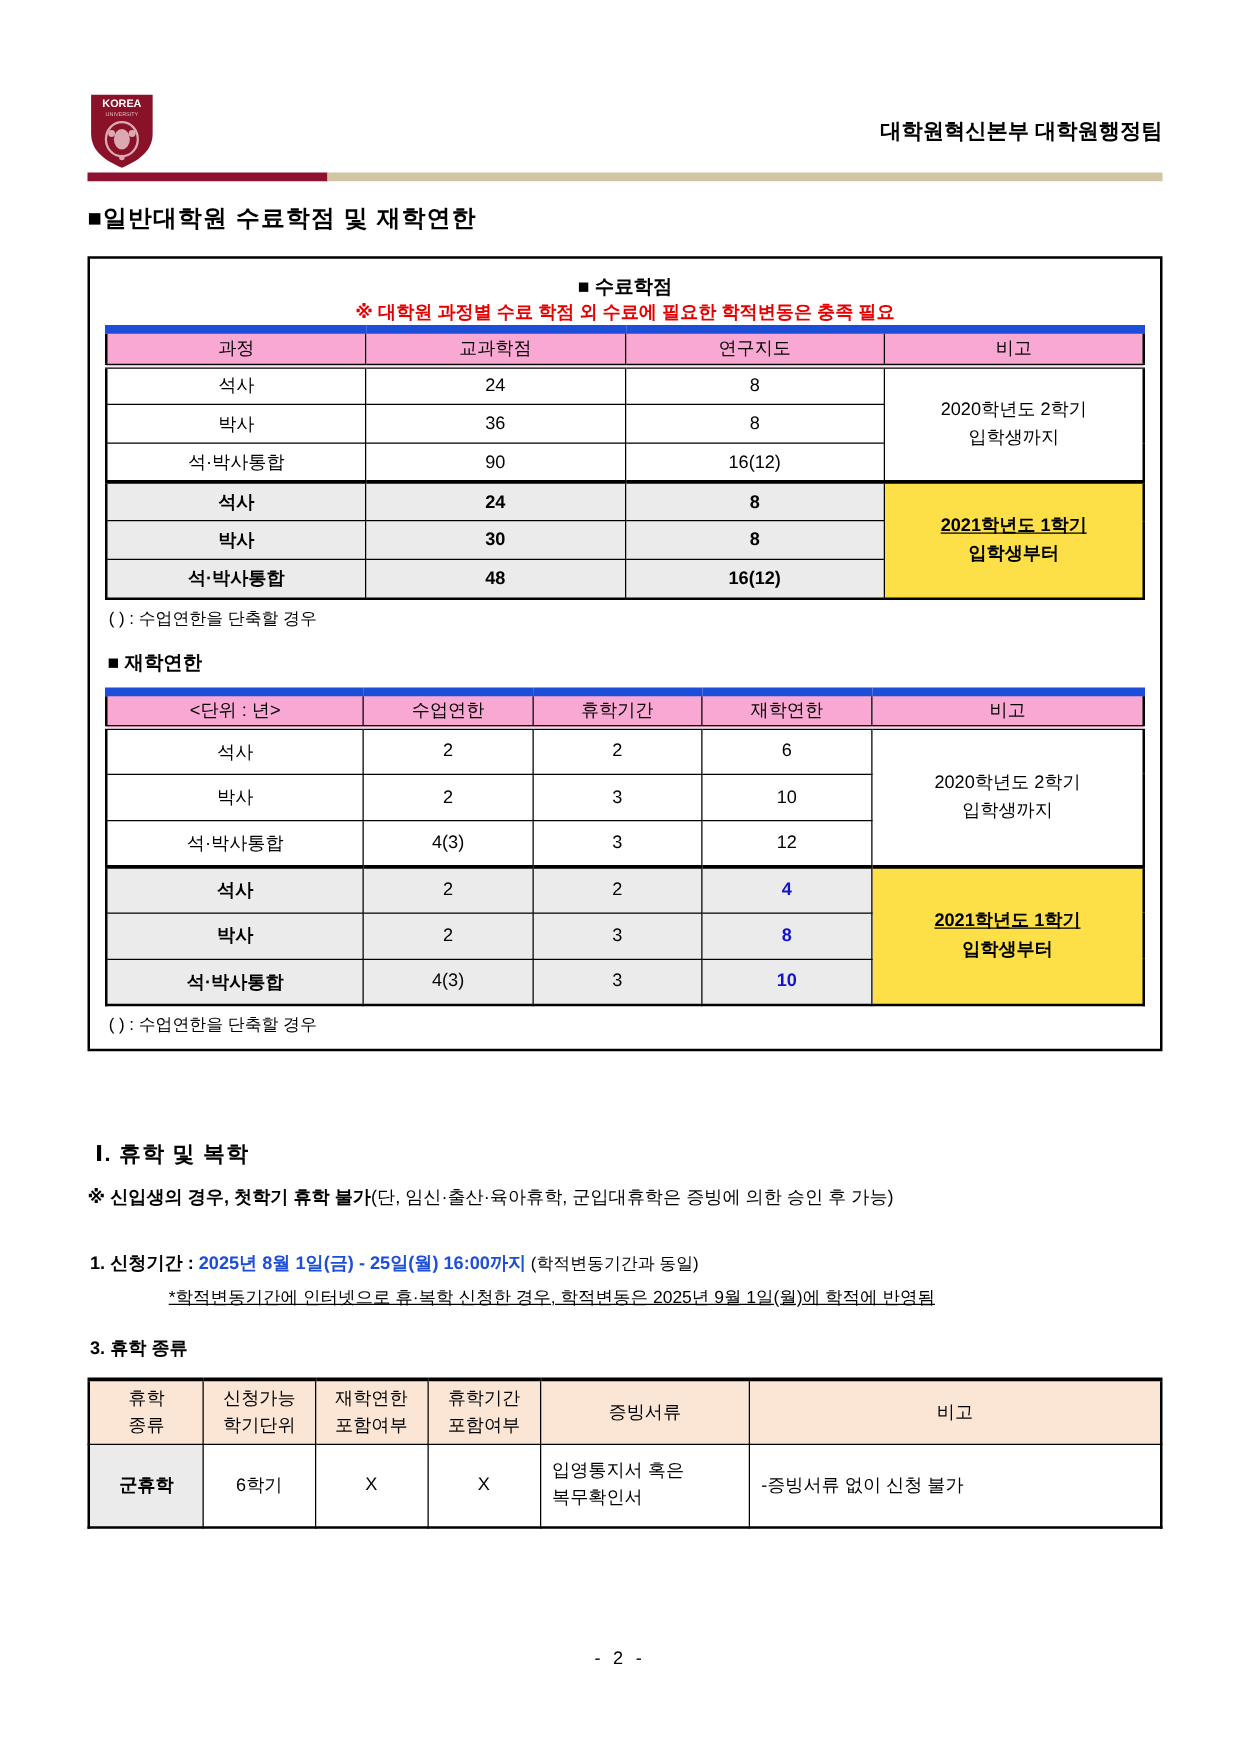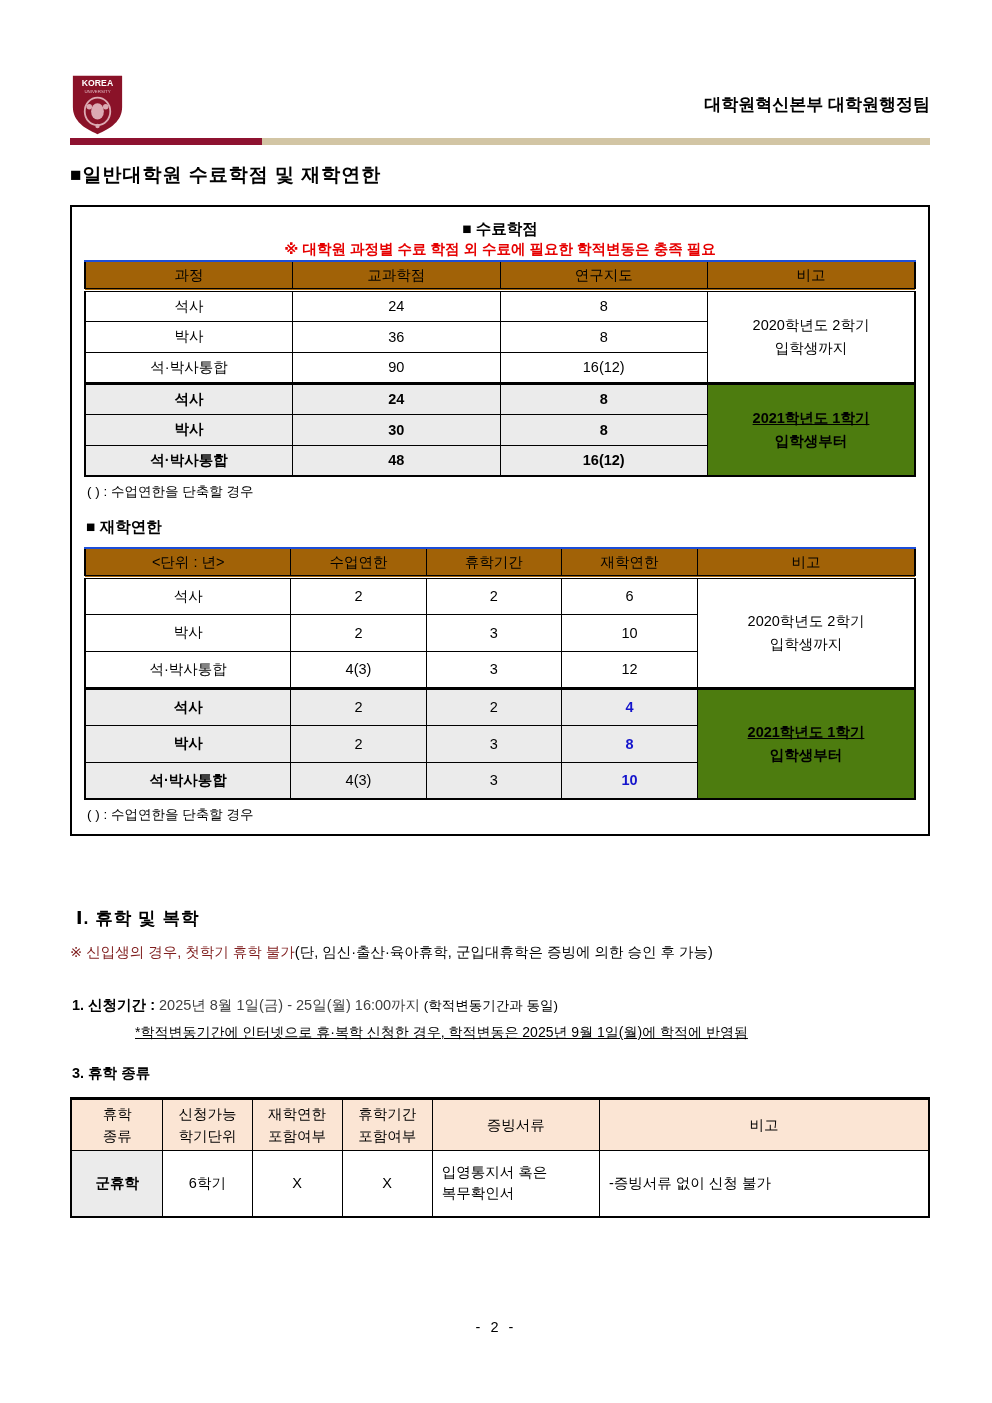--- a/index.html
+++ b/index.html
@@ -23,44 +23,44 @@
   .page-title { margin:17px 62px 0 70px; font-size:19px; font-weight:bold; letter-spacing:1px; }
   
   .big-box { margin:17px 62px 0 70px; border:2.5px solid #000; padding:10px 12px 6px; }
   .sec-row { display:flex; justify-content:space-between; align-items:center; margin:2px 2px 1px;flex-direction:column; }
   .sec-title { font-size:15.5px; font-weight:bold; }
   .red-note { font-size:14.5px; font-weight:bold; color:#E60000; }
   
   table.grid { width:100%; border-collapse:collapse; text-align:center;
                font-size:14.5px; border:2px solid #000; table-layout:fixed; }
   .grid th,.grid td { border:1px solid #000; padding:2px 6px; vertical-align:middle; }
-  .grid thead th { background:#a16207; font-weight:normal;
-                   border-top:2px solid #1d4ed8; border-bottom:4px double #000; height:29px; }
+  .grid thead th { background:#f9a8d4; font-weight:normal;
+                   border-top:7px solid #1d4ed8; border-bottom:4px double #000; height:29px; }
   .t1 tbody td { height:31px; }
   .t2 tbody td { height:37px; }
   tr.g2s td { border-top:3px solid #000; }
   .g2 td { background:#EBEBEB; }
   .t1 .g2 td { font-weight:bold; }
-  .g2 td.remark { background:#4d7c0f; }
+  .g2 td.remark { background:#fde047; }
   td.remark span { display:block; line-height:1.55; }
   .g2 td.remark span { font-weight:bold; }
   .g2 td.remark span.u { text-decoration:underline; }
   .t2 .g2 td.lbl { font-weight:bold; }
   .t2 .g2 td.num { font-weight:normal; }
   td.blue { color:#1414CC; font-weight:bold !important; }
   .footnote { font-size:13.5px; margin:6px 3px 16px; }
   .enroll-head { margin:6px 2px 9px; }
   
   .roman-title { margin:70px 62px 0 76px; font-size:17.5px; font-weight:bold; letter-spacing:1px; }
   .warning { margin:13px 62px 0 70px; font-size:14.5px; }
-  .warning .red { color:#7f1d1d; font-weight:normal; }
+  .warning .red { color:#000000; font-weight:bold; }
   .item { margin:34px 62px 0 72px; font-size:14.5px; }
   .item .lbl { font-weight:bold; }
   .item .colon { font-weight:bold; }
-  .item .blue-text { color:#404040; font-weight:normal; }
+  .item .blue-text { color:#1d4ed8; font-weight:bold; }
   .item .suffix { font-size:13.5px; }
   .subnote { margin:9px 62px 0 135px; font-size:14px; text-decoration:underline; }
   .item3 { font-weight:bold; margin-top:22px; }
   
   .t3 { margin:14px 62px 0 70px; width:860px; border-collapse:collapse;
         font-size:14.5px; text-align:center; border:2px solid #000; table-layout:fixed; }
   .t3 th { background:#FBE5D4; border:1px solid #000; border-top:3px solid #000;
            font-weight:normal; white-space:pre-line; height:52px; line-height:1.55;
            vertical-align:middle; }
   .t3 td { border:1px solid #000; height:66px; vertical-align:middle; padding:2px 4px; }

